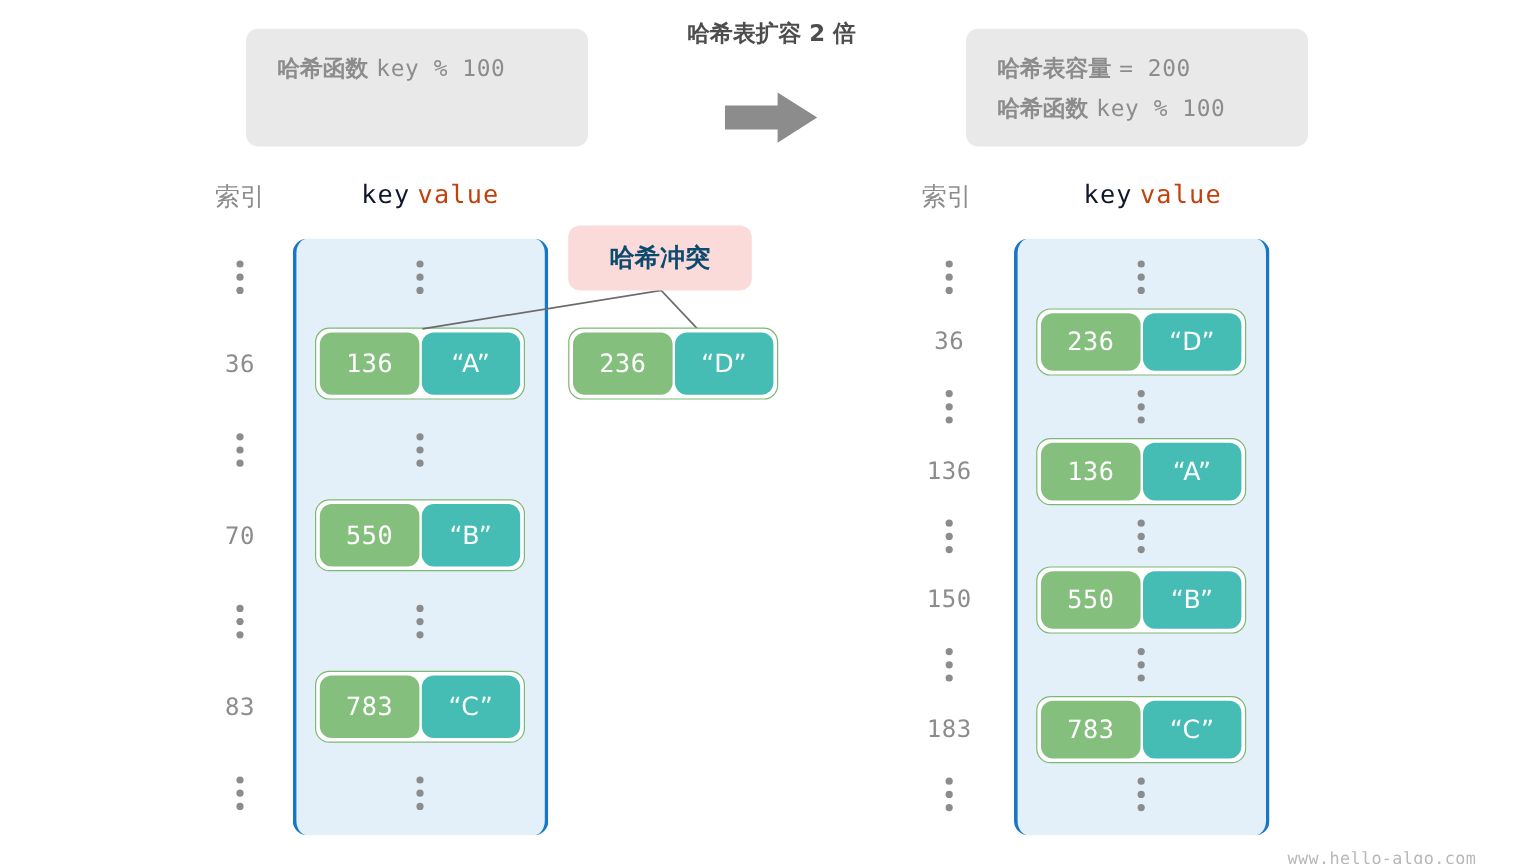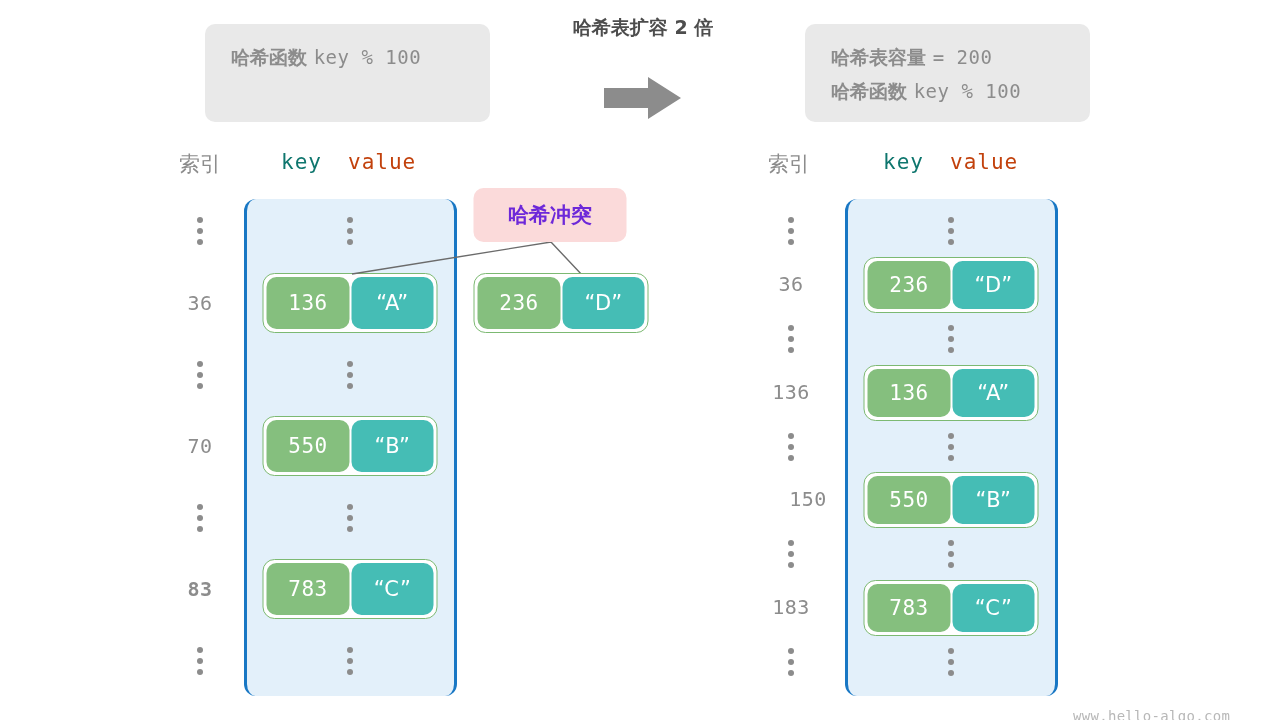--- a/index.html
+++ b/index.html
@@ -52,21 +52,21 @@
   
   .col-head {
     font-size: 21px;
     white-space: nowrap;
   }
   .head-index { color: #8c8c8c; }
   .head-kv {
     font-family: "DejaVu Sans Mono", "Liberation Mono", monospace;
     letter-spacing: 1px;
   }
-  .head-key { color: #0f766e; }
+  .head-key { color: #0f172a; margin-left: 20px; }
   .head-val { color: #c2410c; }
 
   
   .bucket {
     background: #e3f0fa;
     border-left: 3px solid #1877c4;
     border-right: 3px solid #1877c4;
     border-radius: 12px;
     box-sizing: border-box;
   }
@@ -127,21 +127,21 @@
     background: #45bdb5;
     border-radius: 10px;
     margin-left: 2px;
     font-family: "DejaVu Sans", "Liberation Sans", sans-serif;
     letter-spacing: 0.5px;
   }
 
   
   .collision-badge {
     background: #fbdada;
-    color: #6d28d9;
+    color: #0c4a6e;
     font-weight: bold;
     font-size: 21px;
     border-radius: 10px;
     padding: 9px 18px;
     white-space: nowrap;
     box-sizing: border-box;
     text-align: center;
     transform: translate(-50%, -50%);
   }
 
@@ -235,21 +235,21 @@
     <i></i>
     <i></i>
     <i></i>
   </div>
 <div class="abs vdots" style="left:350px; top:518px;">
     <i></i>
     <i></i>
     <i></i>
   </div>
 
-<div class="abs idx" style="left:200px; top:589px;font-weight:bold;">83</div>
+<div class="abs idx" style="left:200px; top:589px;">83</div>
 <div class="abs pair" style="left:350px; top:589px; width:175px; height:60px;">
   <div class="cell cell-key" style="width:84px;">783</div>
   <div class="cell cell-val" style="width:83px;">“C”</div>
 </div>
 
 <div class="abs vdots" style="left:200px; top:661px;">
     <i></i>
     <i></i>
     <i></i>
   </div>
@@ -314,21 +314,21 @@
     <i></i>
     <i></i>
     <i></i>
   </div>
 <div class="abs vdots" style="left:951px; top:447px;">
     <i></i>
     <i></i>
     <i></i>
   </div>
 
-<div class="abs idx" style="left:791px; top:499px;margin-left:17px;">150</div>
+<div class="abs idx" style="left:791px; top:499px;">150</div>
 <div class="abs pair" style="left:951px; top:500px; width:175px; height:56px;">
   <div class="cell cell-key" style="width:84px;">550</div>
   <div class="cell cell-val" style="width:83px;">“B”</div>
 </div>
 
 <div class="abs vdots" style="left:791px; top:554px;">
     <i></i>
     <i></i>
     <i></i>
   </div>

